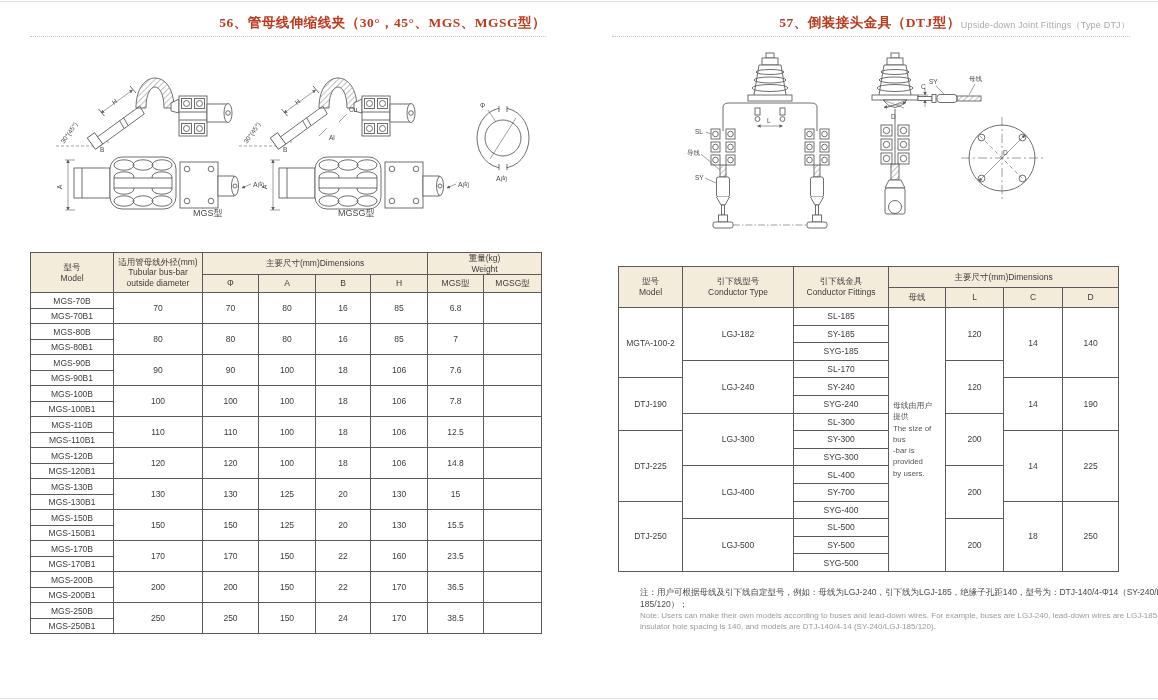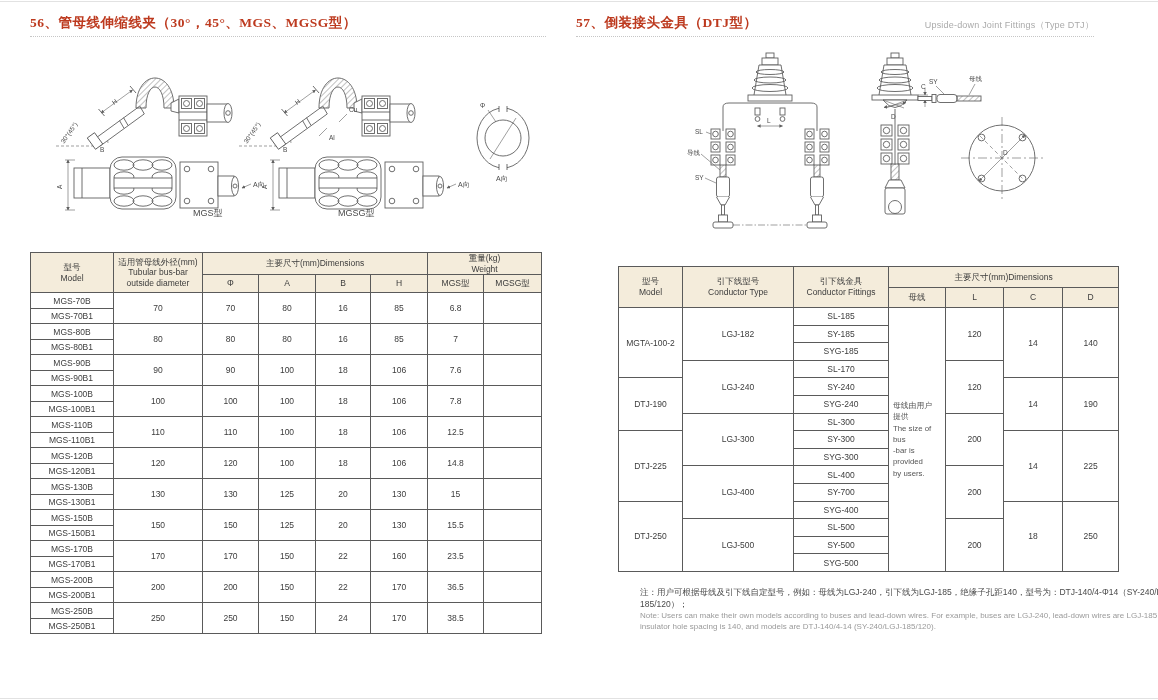--- a/index.html
+++ b/index.html
@@ -1,18 +1,18 @@
 <!DOCTYPE html>
 <html><head>
 <meta charset="utf-8">
 <style>
   * { margin:0; padding:0; box-sizing:border-box; }
   html,body { width:1158px; height:700px; background:#fff; font-family:"Liberation Sans", sans-serif; position:relative; overflow:hidden; }
   .hairline { position:absolute; left:0; width:1158px; height:1px; background:#e2e2e2; }
-  .section-header { position:absolute; display:flex; justify-content:space-between; align-items:flex-end; border-bottom:1px dotted #c6c6c6; padding-bottom:4px; }
+  .section-header { position:absolute; display:flex; justify-content:flex-end; align-items:flex-end; border-bottom:1px dotted #c6c6c6; padding-bottom:4px; }
   .title-zh { font-family:"Liberation Serif", serif; font-weight:bold; font-size:13.5px; color:#bd3a1f; letter-spacing:0.5px; }
   .title-en { font-size:9px; color:#aaa; letter-spacing:0.2px; }
   table { border-collapse:collapse; table-layout:fixed; }
   th, td { border:1px solid #5a5a5a; text-align:center; vertical-align:middle; color:#3c3c3c; overflow:hidden; }
   th { background:#f4ecdb; font-weight:normal; white-space:pre-line; line-height:1.25; }
   .tbl-left { position:absolute; left:30px; top:252px; width:511px; font-size:8.5px; }
   .tbl-left thead tr:first-child th { height:21px; }
   .tbl-left thead tr:last-child th { height:18px; }
   .tbl-left tbody td { height:15.5px; }
   .tbl-right { position:absolute; left:618px; top:266px; width:500px; font-size:8.5px; }
@@ -28,21 +28,21 @@
 </style>
 </head>
 <body>
 
 <div class="hairline" style="top:1px;"></div>
 <div class="hairline" style="top:698px;"></div>
 
 <div class="section-header" style="left:30px; top:14px; width:516px;">
   <span class="title-zh">56、管母线伸缩线夹（30°，45°、MGS、MGSG型）</span>
 </div>
-<div class="section-header" style="left:576px; top:14px; width:518px;gap:48px;">
+<div class="section-header" style="left:612px; top:14px; width:518px;">
   <span class="title-zh">57、倒装接头金具（DTJ型）</span>
   <span class="title-en">Upside-down Joint Fittings（Type DTJ）</span>
 </div>
 
 <svg class="drawing" style="left:48px; top:50px;" width="530" height="180" viewBox="0 0 530 180">
   <defs>
     <pattern id="hatch" width="4" height="4" patternUnits="userSpaceOnUse" patternTransform="rotate(45)">
       <line x1="0" y1="0" x2="0" y2="4" stroke="#8c8c8c" stroke-width="1.1"></line>
     </pattern>
     <marker id="mA" viewBox="0 0 8 8" refX="7" refY="4" markerWidth="6" markerHeight="6" orient="auto-start-reverse">

